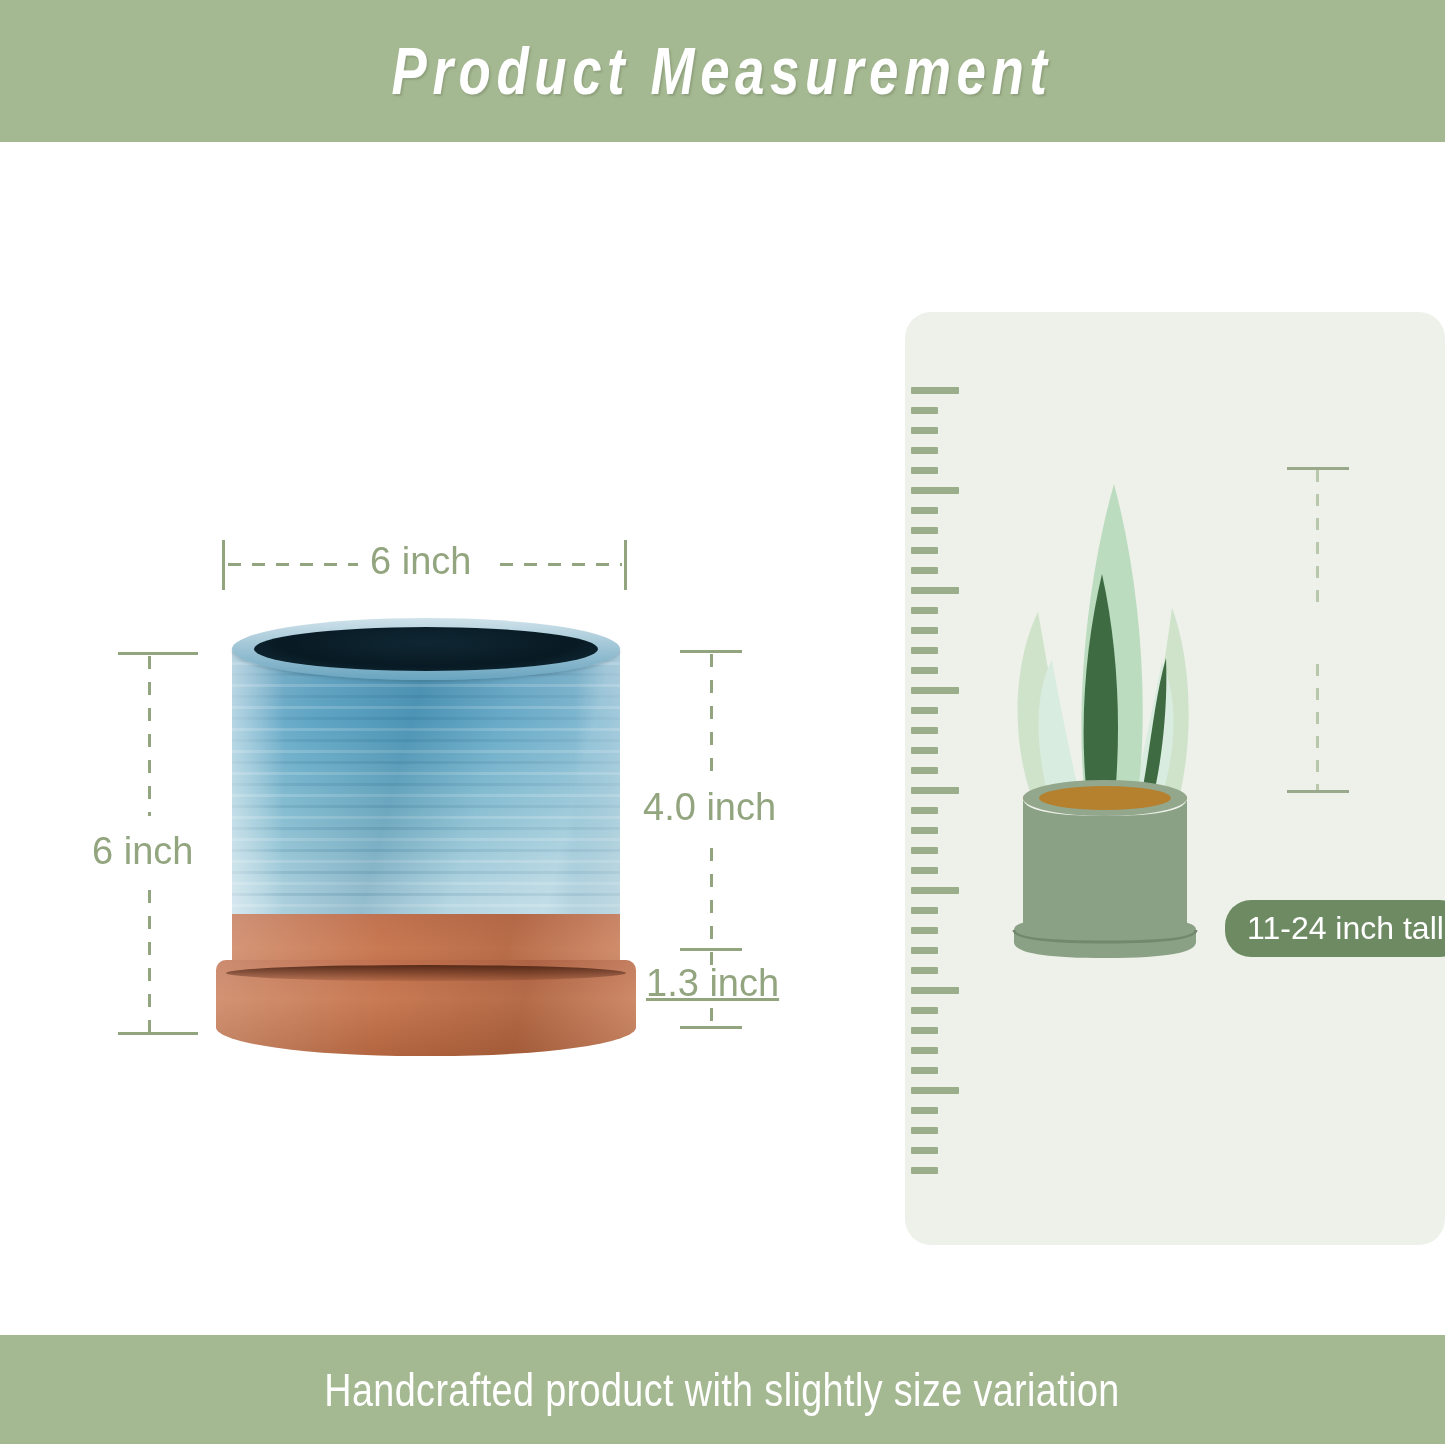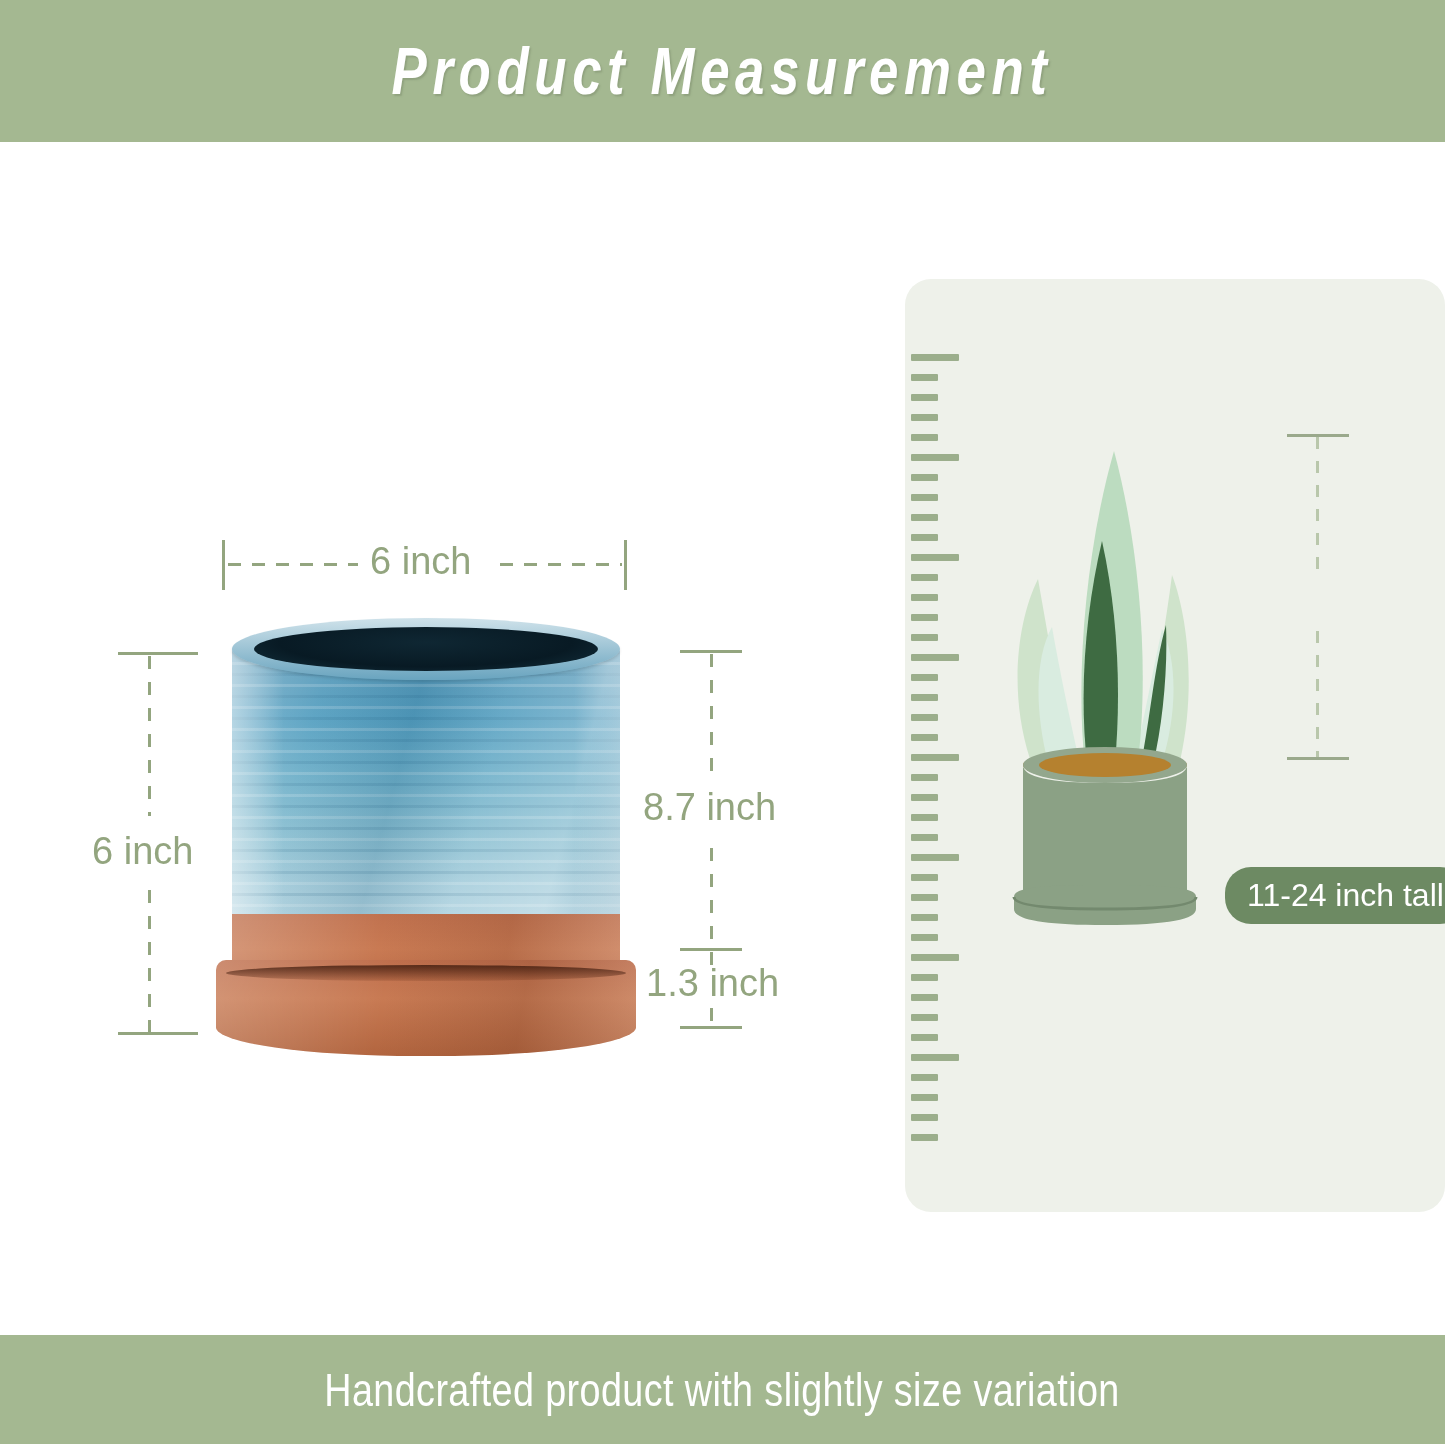--- a/index.html
+++ b/index.html
@@ -95,21 +95,21 @@
     position:absolute;left:10px;top:347px;width:400px;height:16px;
     background:linear-gradient(to bottom,rgba(60,25,12,.80),rgba(110,50,25,.18));
     border-radius:50%;
   }
   .saucer-sheen{position:absolute;inset:0;
     background:linear-gradient(100deg,rgba(255,255,255,.20),rgba(255,255,255,0) 40%,rgba(80,35,18,.16) 72%,rgba(255,255,255,.14));
     border-radius:inherit;}
 
   
   #plant-panel{
-    position:absolute;left:905px;top:279px;width:540px;height:933px;
+    position:absolute;left:905px;top:312px;width:540px;height:933px;
     background:#eef1ea;border-radius:26px 26px 26px 26px;
   }
   #plant-size-title{
     position:absolute;left:963px;top:258px;
     font-size:50px;font-weight:bold;font-style:italic;color:#5d6150;
     letter-spacing:1px;white-space:nowrap;
     text-shadow:3px 3px 2px rgba(150,155,140,.55);
   }
   
   #ruler{position:absolute;left:0px;top:75px;width:70px;height:800px;}
@@ -173,26 +173,26 @@
   <div class="cap-v" style="left:624px;top:540px;height:50px;"></div>
 
   <div class="cap-h" style="left:118px;top:652px;width:80px;"></div>
   <div class="dash-v" style="left:148px;top:656px;height:160px;"></div>
   <div class="dim-text" style="left:92px;top:830px;">6 inch</div>
   <div class="dash-v" style="left:148px;top:890px;height:142px;"></div>
   <div class="cap-h" style="left:118px;top:1032px;width:80px;"></div>
 
   <div class="cap-h" style="left:680px;top:650px;width:62px;"></div>
   <div class="dash-v" style="left:710px;top:654px;height:120px;"></div>
-  <div class="dim-text" style="left:643px;top:786px;">8.7 inch</div>
+  <div class="dim-text" style="left:643px;top:786px;">4.0 inch</div>
   <div class="dash-v" style="left:710px;top:848px;height:96px;"></div>
   <div class="cap-h" style="left:680px;top:948px;width:62px;"></div>
 
   <div class="dash-v" style="left:710px;top:952px;height:14px;"></div>
-  <div class="dim-text" style="left:646px;top:962px;">1.3 inch</div>
+  <div class="dim-text" style="left:646px;top:962px;text-decoration:underline;">1.3 inch</div>
   <div class="dash-v" style="left:710px;top:1008px;height:16px;"></div>
   <div class="cap-h" style="left:680px;top:1026px;width:62px;"></div>
 
   <div id="plant-panel">
 
     <div id="ruler">
         <div class="tick long" style="top: 0px;"></div>
         <div class="tick short" style="top: 20px;"></div>
         <div class="tick short" style="top: 40px;"></div>
         <div class="tick short" style="top: 60px;"></div>

